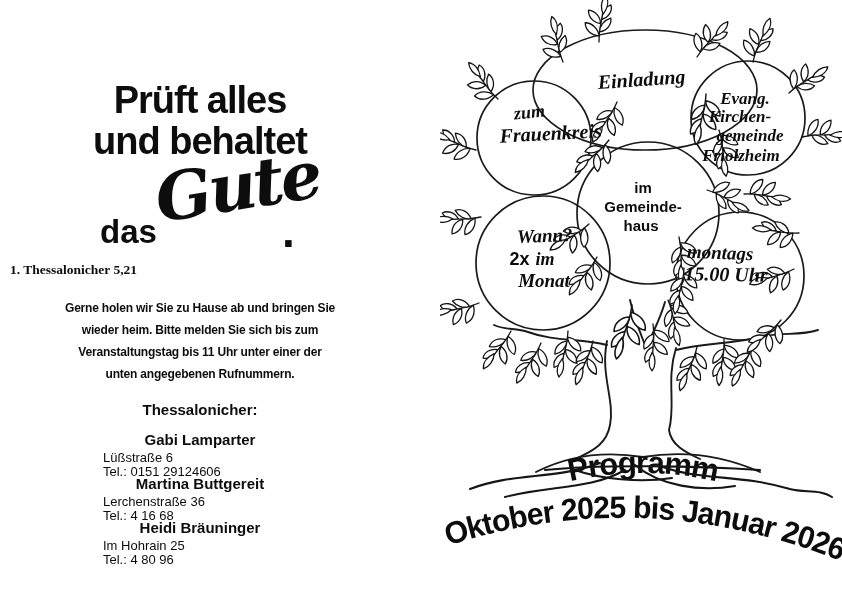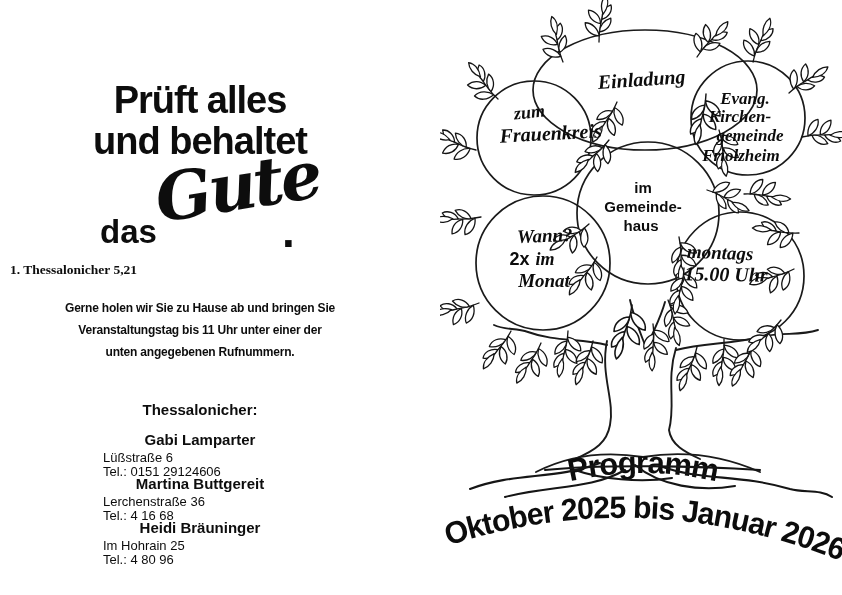--- a/index.html
+++ b/index.html
@@ -53,20 +53,21 @@
     <div class="das-gute-row">
       <span class="das-word">das</span>
       <span class="gute-word">Gute</span>
       <span class="gute-period">.</span>
     </div>
 
     <div class="verse">1. Thessalonicher 5,21</div>
 
     <div class="note">
       <div>Gerne holen wir Sie zu Hause ab und bringen Sie</div>
+      <div>wieder heim. Bitte melden Sie sich bis zum</div>
       <div>Veranstaltungstag bis 11 Uhr unter einer der</div>
       <div>unten angegebenen Rufnummern.</div>
     </div>
 
     <div class="contacts-heading">Thessalonicher:</div>
 
     <div class="contact c0">
       <div class="cname">Gabi Lamparter</div>
       <div class="caddr">
         <span>Lüßstraße 6</span>

